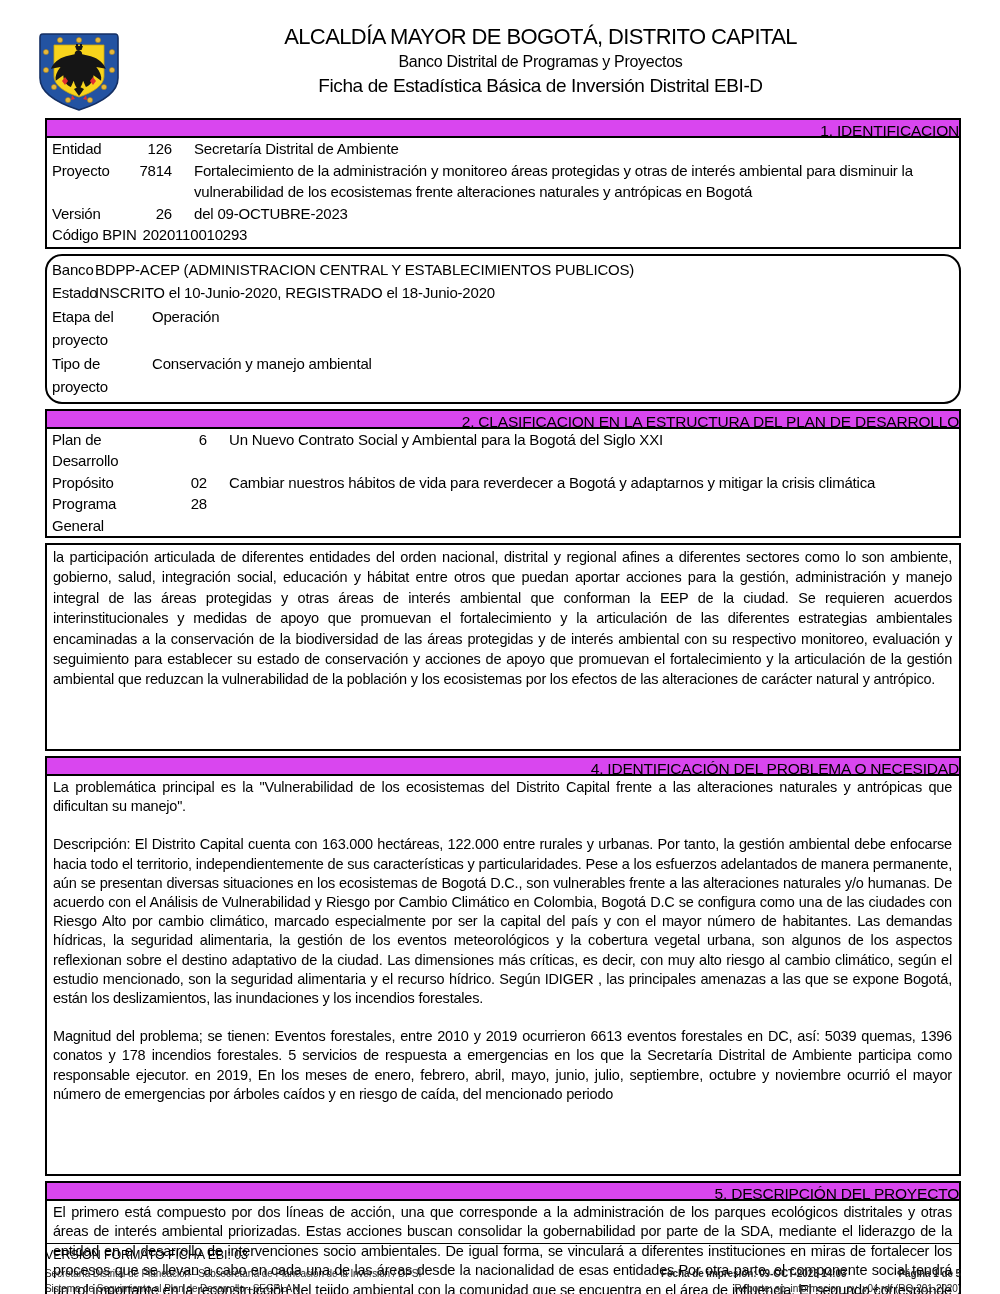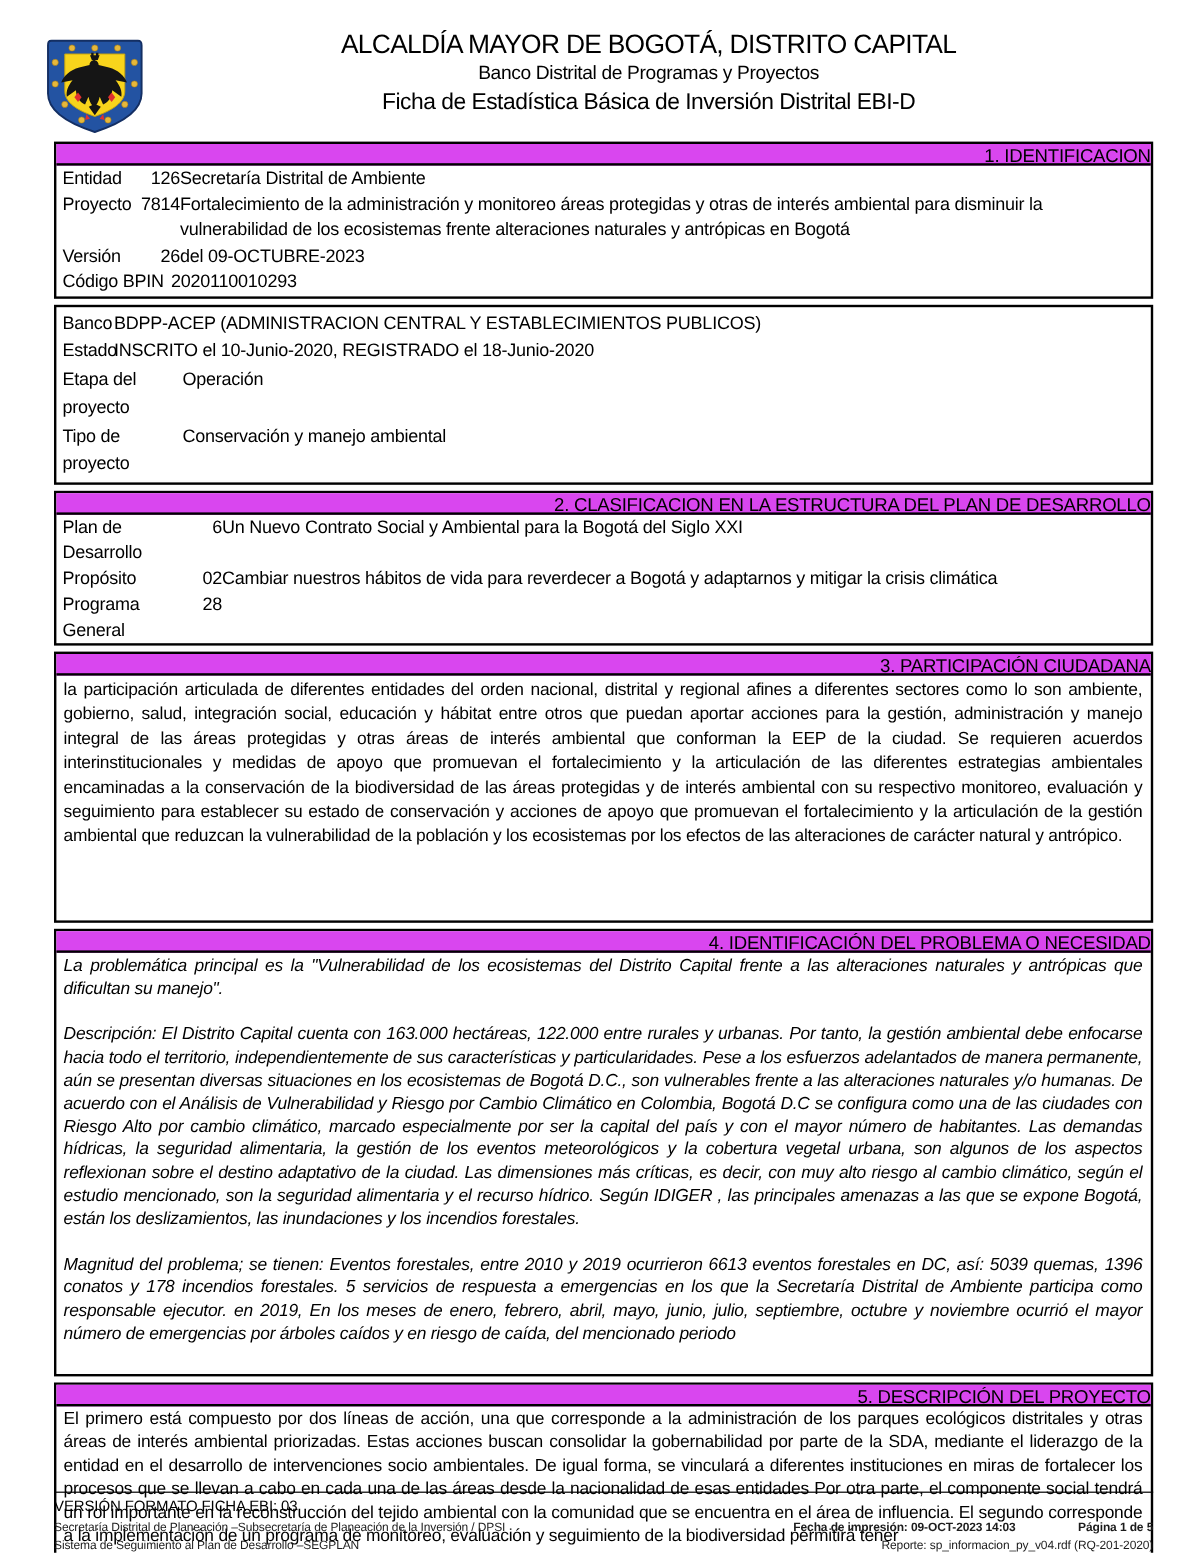--- a/index.html
+++ b/index.html
@@ -14,43 +14,43 @@
   .title-sub  { font-size:16px; letter-spacing:-0.3px; line-height:23px; }
   .title-doc  { font-size:19px; letter-spacing:-0.4px; line-height:25px; }
 
   
   .content { position:absolute; left:45px; top:118px; width:916px; }
   .box { border:2px solid #000; margin-bottom:5px; background:#fff; }
   .bar { background:#d946ef; border-bottom:2px solid #000; text-align:right;
          font-size:15.5px; letter-spacing:-0.2px; height:18px; line-height:21px; }
 
   
-  .srow { display:grid; grid-template-columns:64px 34px 1fr; column-gap:0;
+  .srow { display:grid; grid-template-columns:64px 34px 1fr; column-gap:22px;
           padding:0 6px 0 5px; font-size:15px; letter-spacing:-0.2px; line-height:21.5px; }
   .srow .code { text-align:right; }
   .box3 .srow { grid-template-columns:97px 36px 1fr; }
 
   .bpin-row { padding:0 6px 1px 5px; font-size:15px; letter-spacing:-0.2px; line-height:21.5px; }
   .bpin-row .lbl { display:inline-block; margin-right:6px; }
 
   
   .prow { display:flex; padding:0 6px 0 5px; font-size:15px; letter-spacing:-0.2px; line-height:23.5px; }
   .prow .lbl { flex:0 0 auto; }
-  .box2 { padding:2px 0 3px 0; }
+  .box2 { padding:2px 0 3px 0;border-radius:17px; }
   .box2 .prow:nth-child(1) .lbl { width:43px; }
   .box2 .prow:nth-child(2) .lbl { width:43px; }
   .box2 .prow:nth-child(3) .lbl { width:100px; }
   .box2 .prow:nth-child(4) .lbl { width:100px; }
 
   
   .para-wrap { padding:2px 7px 2px 6px; overflow:hidden; }
   .para { font-size:14.5px; letter-spacing:-0.2px; text-align:justify; }
   .box4 .para-wrap { height:204px; }
   .box4 .para { line-height:20.4px; }
-  .box5 .para-wrap { height:351px;font-style:italic; }
+  .box5 .para-wrap { height:398px; }
   .box5 .para { line-height:19.2px; }
   .box5 .para + .para { margin-top:19px; }
   .box6 .para-wrap { height:136px; }
   .box6 .para { line-height:19.4px; }
   .box6 { border-bottom-width:3px; margin-bottom:0; }
 
   
   .footer { position:absolute; left:45px; top:1243px; width:916px; }
   .footer-rule { border-top:1px solid #000; margin-bottom:3px; }
   .version-line { font-size:12.5px; letter-spacing:-0.1px; line-height:16px; margin-bottom:3px; }
@@ -150,21 +150,20 @@
         <span class="code">02</span>
         <span class="val">Cambiar nuestros hábitos de vida para reverdecer a Bogotá y adaptarnos y mitigar la crisis climática</span>
       </div>
       <div class="srow">
         <span class="lbl">Programa General</span>
         <span class="code">28</span>
       </div>
     </div>
 
     <div class="box box4">
-      <div class="bar">3. PARTICIPACIÓN CIUDADANA</div>
       <div class="para-wrap">
         <p class="para">la participación articulada de diferentes entidades del orden nacional, distrital y regional afines a diferentes sectores como lo son ambiente, gobierno, salud, integración social, educación y hábitat entre otros que puedan aportar acciones para la gestión, administración y manejo integral de las áreas protegidas y otras áreas de interés ambiental que conforman la EEP de la ciudad. Se requieren acuerdos interinstitucionales y medidas de apoyo que promuevan el fortalecimiento y la articulación de las diferentes estrategias ambientales encaminadas a la conservación de la biodiversidad de las áreas protegidas y de interés ambiental con su respectivo monitoreo, evaluación y seguimiento para establecer su estado de conservación y acciones de apoyo que promuevan el fortalecimiento y la articulación de la gestión ambiental que reduzcan la vulnerabilidad de la población y los ecosistemas por los efectos de las alteraciones de carácter natural y antrópico.</p>
       </div>
     </div>
 
     <div class="box box5">
       <div class="bar">4. IDENTIFICACIÓN DEL PROBLEMA O NECESIDAD</div>
       <div class="para-wrap">
         <p class="para">La problemática principal es la "Vulnerabilidad de los ecosistemas del Distrito Capital frente a las alteraciones naturales y antrópicas que dificultan su manejo".</p>
         <p class="para">Descripción: El Distrito Capital cuenta con 163.000 hectáreas, 122.000 entre rurales y urbanas. Por tanto, la gestión ambiental debe enfocarse hacia todo el territorio, independientemente de sus características y particularidades. Pese a los esfuerzos adelantados de manera permanente, aún se presentan diversas situaciones en los ecosistemas de Bogotá D.C., son vulnerables frente a las alteraciones naturales y/o humanas. De acuerdo con el Análisis de Vulnerabilidad y Riesgo por Cambio Climático en Colombia, Bogotá D.C se configura como una de las ciudades con Riesgo Alto por cambio climático, marcado especialmente por ser la capital del país y con el mayor número de habitantes. Las demandas hídricas, la seguridad alimentaria, la gestión de los eventos meteorológicos y la cobertura vegetal urbana, son algunos de los aspectos reflexionan sobre el destino adaptativo de la ciudad. Las dimensiones más críticas, es decir, con muy alto riesgo al cambio climático, según el estudio mencionado, son la seguridad alimentaria y el recurso hídrico. Según IDIGER , las principales amenazas a las que se expone Bogotá, están los deslizamientos, las inundaciones y los incendios forestales.</p>

